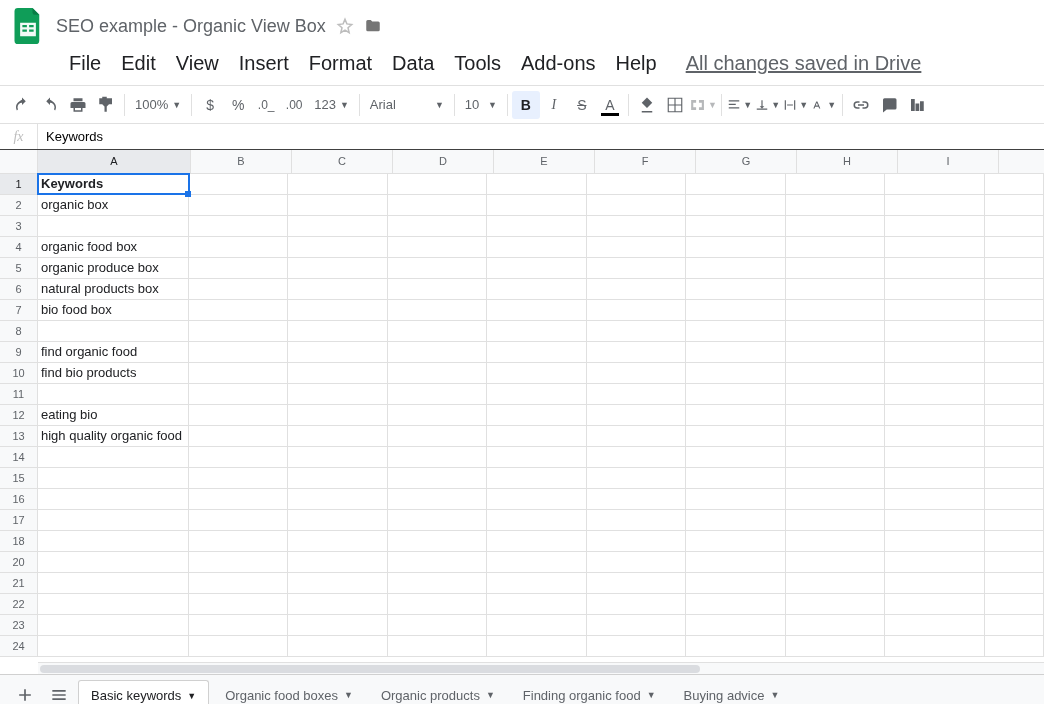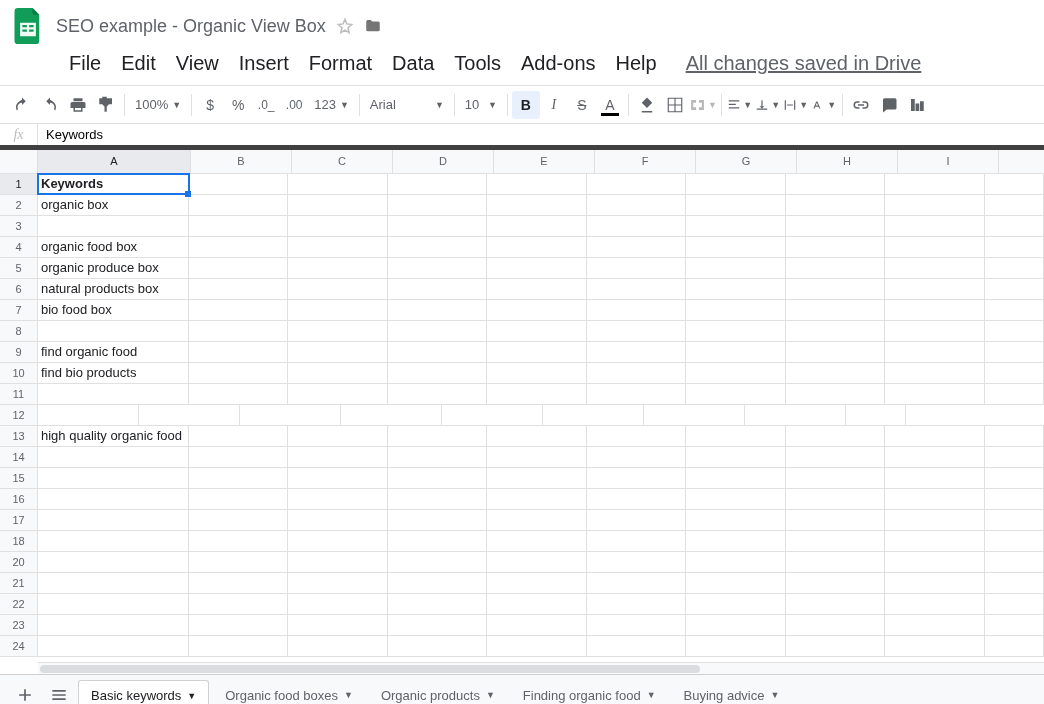--- a/index.html
+++ b/index.html
@@ -15,21 +15,21 @@
     .menubar .mi{padding:4px 9px;cursor:pointer;border-radius:3px}
     .menubar .save-status{margin-left:18px;text-decoration:underline;color:#5f6368;cursor:pointer}
     .toolbar{display:flex;align-items:center;border-top:1px solid #e0e0e0;border-bottom:1px solid #e0e0e0;padding:3px 8px;height:39px;gap:0}
     .tb-btn{width:28px;height:28px;display:flex;align-items:center;justify-content:center;cursor:pointer;border-radius:3px;color:#5f6368;font-size:14px}
     .tb-sep{width:1px;height:22px;background:#e0e0e0;margin:0 4px}
     .tb-select{padding:3px 6px;font-size:13px;color:#5f6368;display:flex;align-items:center;gap:4px;cursor:pointer;border-radius:3px}
     .caret{font-size:9px;color:#5f6368}
     .bold-btn{font-weight:bold;color:#202124;background:#e8f0fe;border-radius:3px}
     .text-color{position:relative}
     .text-color .underline-bar{position:absolute;bottom:3px;left:5px;right:5px;height:3px;background:#000}
-    .formula-bar{display:flex;align-items:center;border-bottom:5px solid #404040;height:26px}
+    .formula-bar{display:flex;align-items:center;border-bottom:1px solid #404040;height:26px}
     .fx{width:38px;font-style:italic;color:#bdbdbd;font-size:14px;text-align:center;border-right:1px solid #e0e0e0;height:100%;display:flex;align-items:center;justify-content:center;font-family:serif}
     .fx-input{flex:1;border:none;padding:0 8px;height:100%;font-size:13px;outline:none}
     .grid-container{position:relative;overflow:hidden;height:524px}
     .col-headers{display:flex;background:#f8f9fa;border-bottom:1px solid #e0e0e0;height:24px;position:sticky;top:0}
     .corner-box{width:38px;border-right:1px solid #e0e0e0;background:#f8f9fa;flex-shrink:0}
     .col-header{border-right:1px solid #e0e0e0;text-align:center;font-size:11px;color:#5f6368;line-height:23px;background:#f8f9fa}
     .col-header.selected{background:#e8eaed;color:#202124}
     .col-A{width:153px}.col-other{width:101px}
     .grid-rows{}
     .grid-row{display:flex;height:21px;border-bottom:1px solid #e0e0e0}
@@ -359,20 +359,21 @@
         <div class="cell col-other"></div>
         <div class="cell col-other"></div>
         <div class="cell col-other"></div>
         <div class="cell col-other"></div>
         <div class="cell col-other"></div>
         <div class="cell col-other"></div>
         <div class="cell" style="width: 60px;"></div>
       </div>
       <div class="grid-row">
         <div class="row-header">12</div>
+        <div class="cell col-A">eating bio</div>
         <div class="cell col-other"></div>
         <div class="cell col-other"></div>
         <div class="cell col-other"></div>
         <div class="cell col-other"></div>
         <div class="cell col-other"></div>
         <div class="cell col-other"></div>
         <div class="cell col-other"></div>
         <div class="cell col-other"></div>
         <div class="cell" style="width: 60px;"></div>
       </div>

